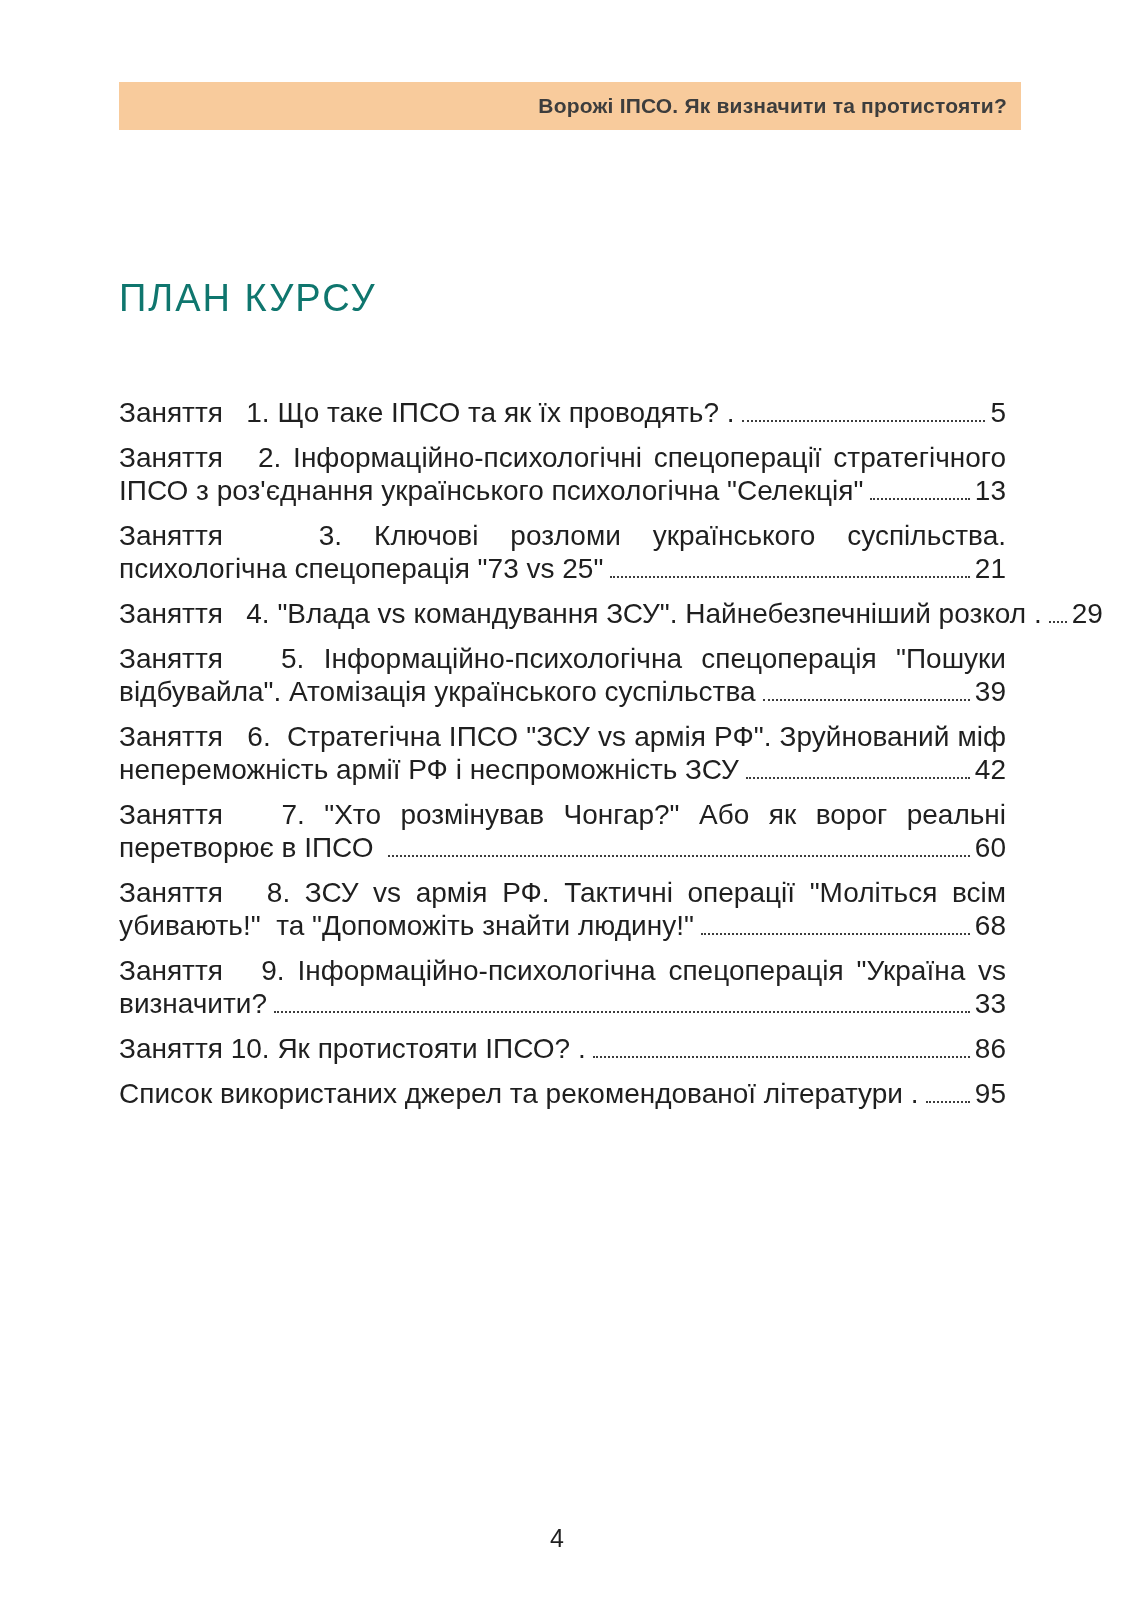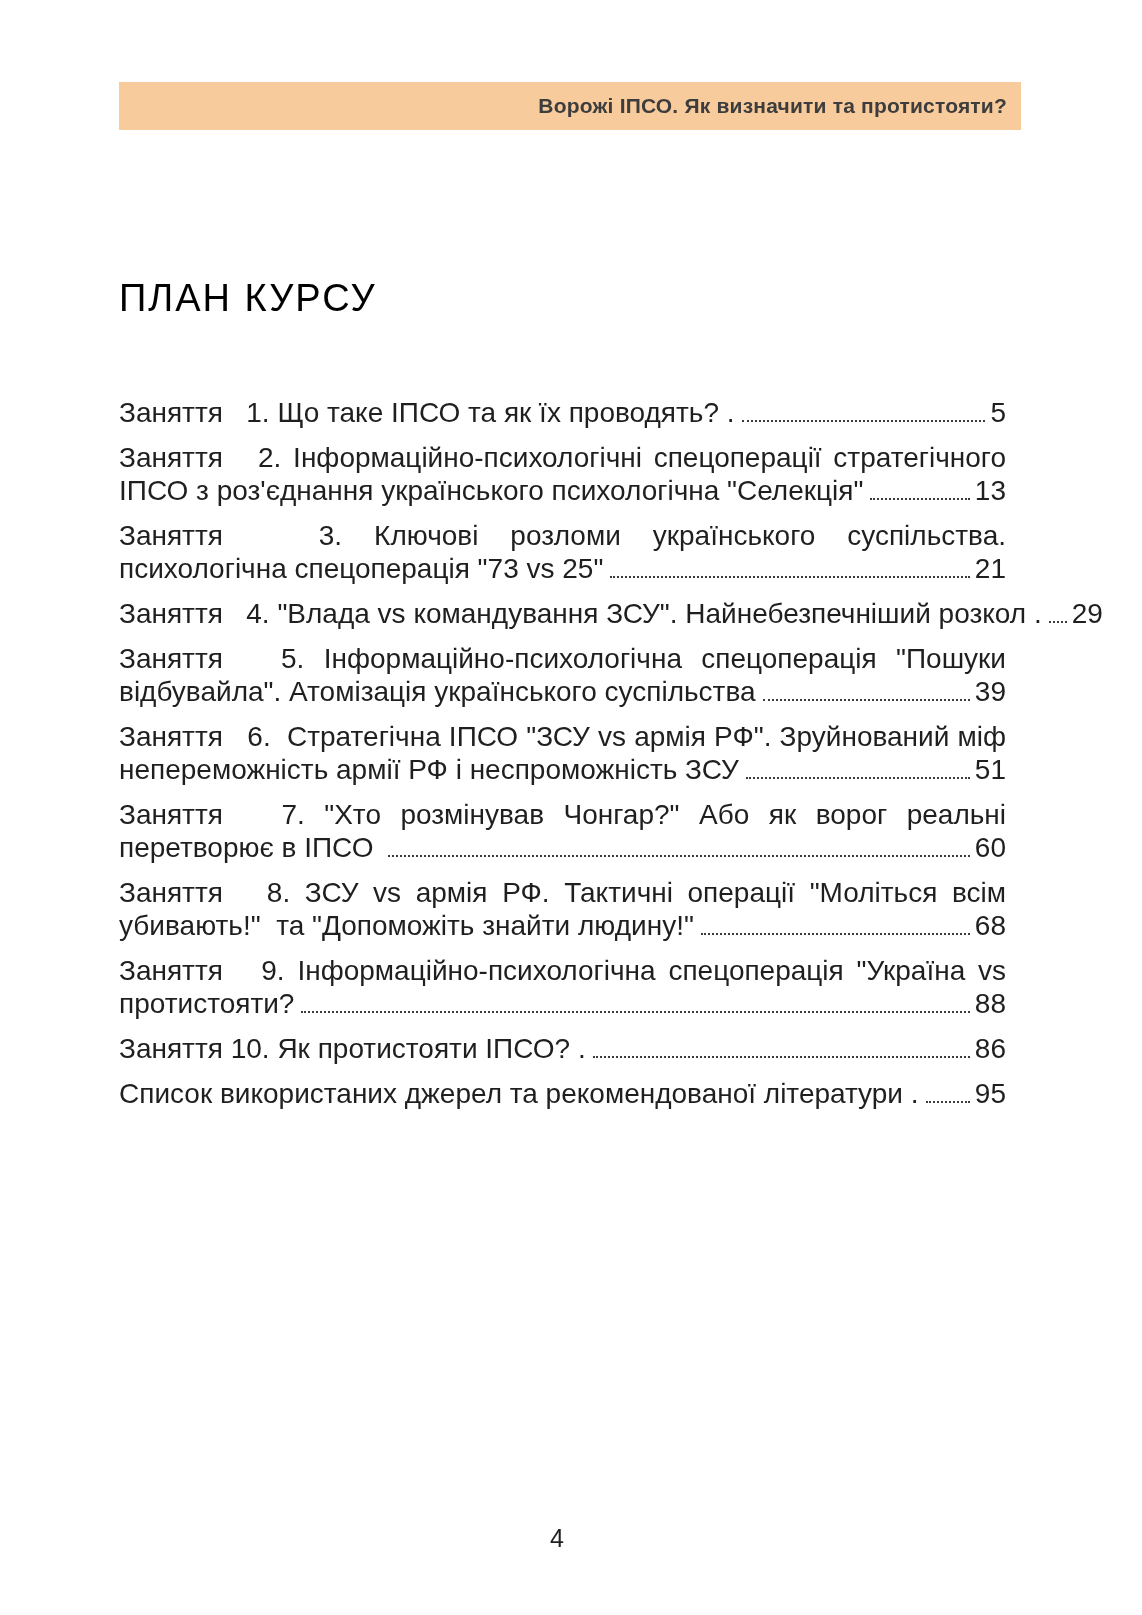--- a/index.html
+++ b/index.html
@@ -39,21 +39,21 @@
     position: absolute;
     left: 119px;
     top: 276px;
     width: 887px;
   }
   .title {
     margin: 0;
     font-size: 38px;
     font-weight: 500;
     letter-spacing: 2px;
-    color: #000000;
+    color: #0f766e;
     line-height: 44px;
   }
   .toc {
     margin-top: 76px;
   }
   .toc-entry {
     margin-bottom: 12px;
   }
   .toc-line {
     font-size: 28px;
@@ -145,21 +145,21 @@
             <span class="toc-text">відбувайла". Атомізація українського суспільства</span>
             <span class="toc-leader"></span>
             <span class="toc-page">39</span>
           </div>
         </div>
         <div class="toc-entry">
           <div class="toc-line toc-line-mid">Заняття   6.  Стратегічна ІПСО "ЗСУ vs армія РФ". Зруйнований міф про</div>
           <div class="toc-line toc-line-last">
             <span class="toc-text">непереможність армії РФ і неспроможність ЗСУ</span>
             <span class="toc-leader"></span>
-            <span class="toc-page">51</span>
+            <span class="toc-page">42</span>
           </div>
         </div>
         <div class="toc-entry">
           <div class="toc-line toc-line-mid">Заняття   7. "Хто розмінував Чонгар?" Або як ворог реальні проблеми</div>
           <div class="toc-line toc-line-last">
             <span class="toc-text">перетворює в ІПСО </span>
             <span class="toc-leader"></span>
             <span class="toc-page">60</span>
           </div>
         </div>
@@ -167,23 +167,23 @@
           <div class="toc-line toc-line-mid">Заняття   8. ЗСУ vs армія РФ. Тактичні операції "Моліться всім селом, нас</div>
           <div class="toc-line toc-line-last">
             <span class="toc-text">убивають!"  та "Допоможіть знайти людину!"</span>
             <span class="toc-leader"></span>
             <span class="toc-page">68</span>
           </div>
         </div>
         <div class="toc-entry">
           <div class="toc-line toc-line-mid">Заняття   9. Інформаційно-психологічна спецоперація "Україна vs Європа". Чим</div>
           <div class="toc-line toc-line-last">
-            <span class="toc-text">протистояти?</span>
-            <span class="toc-leader"></span>
-            <span class="toc-page">88</span>
+            <span class="toc-text">визначити?</span>
+            <span class="toc-leader"></span>
+            <span class="toc-page">33</span>
           </div>
         </div>
         <div class="toc-entry">
           <div class="toc-line toc-line-last">
             <span class="toc-text">Заняття 10. Як протистояти ІПСО? .</span>
             <span class="toc-leader"></span>
             <span class="toc-page">86</span>
           </div>
         </div>
         <div class="toc-entry">

